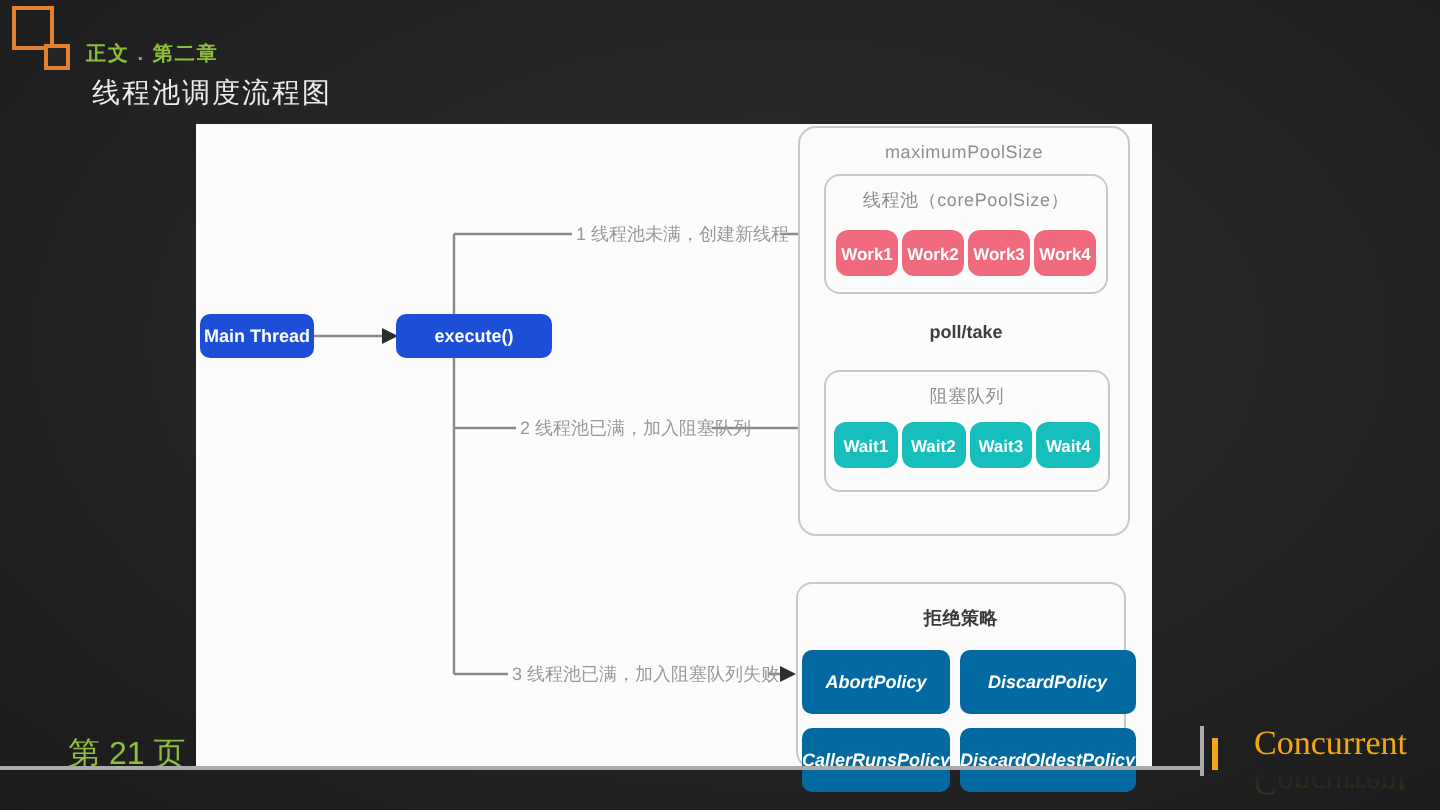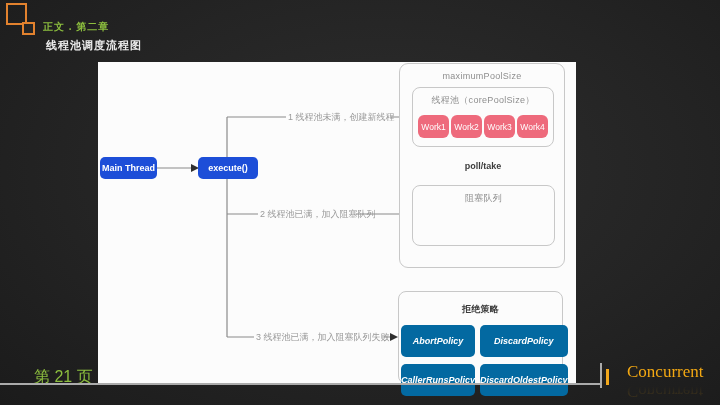--- a/index.html
+++ b/index.html
@@ -7,48 +7,48 @@
     position:relative;width:720px;height:405px;overflow:hidden;
     background:radial-gradient(ellipse at 50% 42%, #2e2e2e 0%, #242424 55%, #1b1b1b 100%);
     font-family:"Liberation Sans","DejaVu Sans",sans-serif;
     padding-left:48px;
   }
   
   .corner-icon{position:absolute;left:6px;top:3px;width:30px;height:34px;}
   .sq-big{position:absolute;left:0;top:0;width:17px;height:18px;border:2px solid #E2822E;}
   .sq-small{position:absolute;left:16px;top:19px;width:9px;height:9px;border:2px solid #E2822E;background:#242424;}
   .section-label{position:absolute;left:43px;top:20px;font-size:10px;font-weight:bold;color:#8CBE3E;letter-spacing:1px;}
-  .slide-title{position:absolute;left:46px;top:38px;font-size:11px;color:#EBEBEB;letter-spacing:1px;font-weight:bold;}
+  .slide-title{position:absolute;left:46px;top:38px;font-size:14px;color:#EBEBEB;letter-spacing:1px;}
   
   .panel{position:absolute;left:98px;top:62px;width:478px;height:323px;background:#FCFCFC;}
   .connectors{position:absolute;left:0;top:0;}
   .node-btn{
     position:absolute;height:22px;border-radius:5px;background:#1d4ed8;color:#fff;
     font-size:9px;font-weight:bold;display:flex;align-items:center;justify-content:center;
   }
   .main-thread{left:2px;top:95px;width:57px;}
-  .execute{left:100px;top:95px;width:60px;}
+  .execute{left:100px;top:95px;width:78px;}
   .branch-label{
     position:absolute;font-size:9px;color:#999;background:#FCFCFC;text-align:center;
     line-height:12px;padding:0 2px;white-space:nowrap;
   }
   .b1{left:156px;top:49px;width:100px;margin-left:32px;}
   .b2{left:160px;top:146px;width:94px;}
   .b3{left:156px;top:269px;width:126px;}
   .gbox{position:absolute;border:1px solid #C8C8C8;border-radius:9px;background:#FCFCFC;box-sizing:border-box;}
   .outer-box{left:301px;top:1px;width:166px;height:205px;}
   .inner-box{left:12px;top:23px;width:142px;height:60px;border-radius:8px;}
   .queue-box{left:314px;top:123px;width:143px;height:61px;border-radius:8px;}
   .policy-box{left:300px;top:229px;width:165px;height:93px;border-radius:8px;}
   .box-title{margin-top:7px;text-align:center;font-size:9px;color:#8E8E8E;letter-spacing:0.3px;}
   .inner-box .box-title,.queue-box .box-title{margin-top:6px;}
   .box-title.dark{margin-top:11px;color:#3A3A3A;font-weight:600;}
   .chip-row{position:absolute;left:5px;right:5px;top:27px;height:23px;display:flex;gap:2px;}
   .queue-box .chip-row{top:25px;left:4px;right:4px;}
-  .chip{flex:1;border-radius:6px;color:#fff;font-size:8.5px;font-weight:normal;display:flex;align-items:center;justify-content:center;text-align:center;}
+  .chip{flex:1;border-radius:6px;color:#fff;font-size:8.5px;font-weight:bold;display:flex;align-items:center;justify-content:center;text-align:center;}
   .work{background:#EE6A7C;}
   .wait{background:#17BFBC;}
   .poll-label{
     position:absolute;left:355px;top:99px;width:60px;text-align:center;font-size:9px;
     font-weight:600;color:#3D3D3D;background:#FCFCFC;line-height:11px;
   }
   .policy-grid{position:absolute;left:2px;right:2px;top:33px;display:grid;grid-template-columns:1fr 1fr;gap:7px 5px;}
   .policy-btn{height:32px;border-radius:5px;background:#0369a1;color:#fff;font-size:9px;font-weight:bold;
     display:flex;align-items:center;justify-content:center;font-style:italic;}
   
@@ -118,20 +118,26 @@
           <div class="chip work">Work3</div>
           <div class="chip work">Work4</div>
         </div>
       </div>
     </div>
 
     <div class="poll-label">poll/take</div>
 
     <div class="gbox queue-box">
       <div class="box-title">阻塞队列</div>
+      <div class="chip-row">
+        <div class="chip wait">Wait1</div>
+        <div class="chip wait">Wait2</div>
+        <div class="chip wait">Wait3</div>
+        <div class="chip wait">Wait4</div>
+      </div>
     </div>
 
     <div class="gbox policy-box">
       <div class="box-title dark">拒绝策略</div>
       <div class="policy-grid">
         <div class="policy-btn">AbortPolicy</div>
         <div class="policy-btn">DiscardPolicy</div>
         <div class="policy-btn">CallerRunsPolicy</div>
         <div class="policy-btn">DiscardOldestPolicy</div>
       </div>

